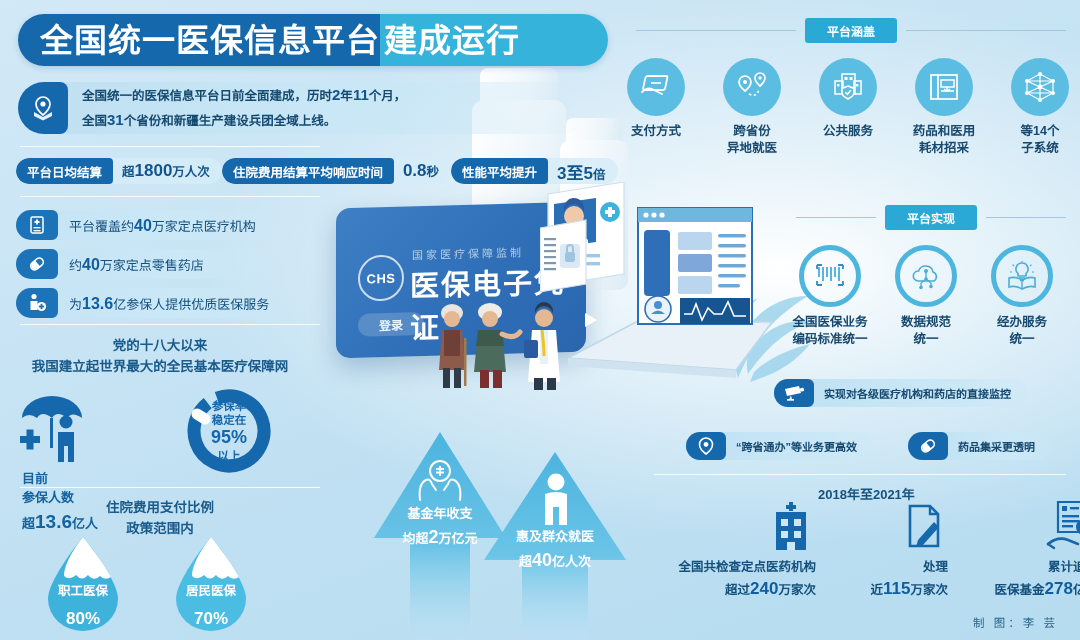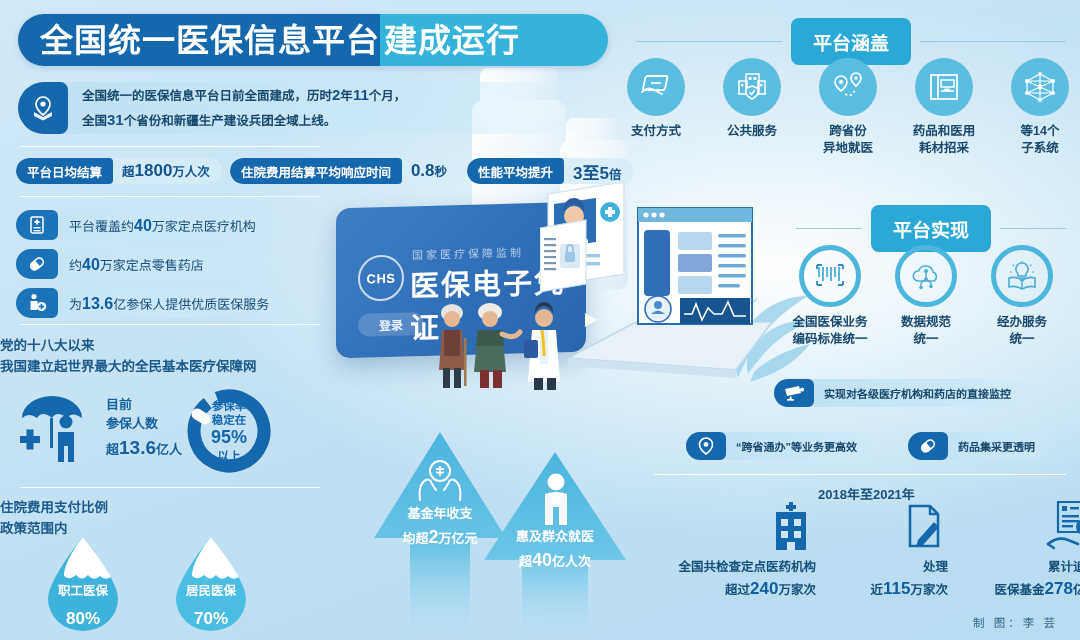--- a/index.html
+++ b/index.html
@@ -40,62 +40,62 @@
   .lead-badge{
     width:50px;height:52px;border-radius:26px 8px 8px 26px;background:#1668ad;
     display:flex;align-items:center;justify-content:center;flex:0 0 auto;
   }
   .lead-txt{margin-left:14px;font-size:12.5px;line-height:1.65;color:#15496f;font-weight:bold;}
   .lead-txt b{font-size:15px;color:#12558d;}
 
   .hr{position:absolute;height:1px;background:rgba(255,255,255,.85);}
 
   
-  .statrow{position:absolute;left:16px;top:158px;display:flex;align-items:center;gap:8px;}
+  .statrow{position:absolute;left:16px;top:158px;display:flex;align-items:center;gap:0;}
   .stat{display:flex;align-items:center;height:26px;border-radius:13px;overflow:hidden;
         background:rgba(214,236,248,.85);}
   .stat .k{background:#1668ad;color:#fff;font-size:12.5px;font-weight:bold;padding:0 11px;height:26px;
            display:flex;align-items:center;border-radius:13px 4px 4px 13px;white-space:nowrap;}
   .stat .v{color:#12558d;font-size:12.5px;font-weight:bold;padding:0 12px 0 9px;white-space:nowrap;}
   .stat .v b{font-size:17px;}
 
   
   .cov{position:absolute;left:16px;}
   .cov-item{display:flex;align-items:center;height:30px;border-radius:15px;
             background:linear-gradient(90deg,#c4e3f4 0%,#cbe8f7 60%,rgba(203,232,247,0) 100%);
             width:275px;margin-bottom:9px;}
   .cov-ico{width:42px;height:30px;border-radius:15px 6px 6px 15px;background:#1d73b7;
            display:flex;align-items:center;justify-content:center;flex:0 0 auto;}
   .cov-tx{margin-left:11px;font-size:13px;font-weight:normal;color:#16507d;white-space:nowrap;}
   .cov-tx b{font-size:16px;color:#0f5fa0;}
 
   
-  .narr{position:absolute;left:0;width:320px;color:#1a5b8c;
+  .narr{position:absolute;left:0;width:320px;text-align:center;color:#1a5b8c;
         font-size:13.5px;font-weight:bold;line-height:1.55;}
 
-  .umb-wrap{position:absolute;left:14px;top:388px;display:flex;align-items:center;}
+  .umb-wrap{position:absolute;left:14px;top:388px;display:flex;align-items:center;flex-direction:column;}
   .umb-tx{margin-left:6px;color:#15629e;font-size:13px;font-weight:bold;line-height:1.45;}
   .umb-tx .big{font-size:19px;}
   .donut{position:absolute;left:183px;top:385px;width:92px;height:92px;}
   .donut-lbl{position:absolute;left:183px;top:385px;width:92px;height:92px;
              display:flex;flex-direction:column;align-items:center;justify-content:center;
              color:#1668ad;font-weight:bold;font-size:11.5px;line-height:1.22;}
   .donut-lbl .pct{font-size:18px;}
 
   
   .drop{position:absolute;width:82px;height:96px;}
   .drop-lbl{position:absolute;width:82px;text-align:center;color:#fff;font-weight:bold;}
   .drop-lbl .n{font-size:17px;display:block;margin-top:10px;}
   .drop-lbl .t{font-size:12.5px;}
 
   
   .sec{position:absolute;display:flex;align-items:center;}
   .sec .line{height:1px;background:#9dc9e3;flex:1;}
-  .sec .cap{background:#2aa9d6;color:#fff;font-size:19px;font-weight:bold;
-            border-radius:8px;padding:10px 22px;margin:0 9px;white-space:nowrap;}
+  .sec .cap{background:#2aa9d6;color:#fff;font-size:12px;font-weight:bold;
+            border-radius:3px;padding:4px 22px;margin:0 9px;white-space:nowrap;}
 
   
   .circles{position:absolute;display:flex;}
   .circ-item{width:96px;text-align:center;}
   .circ{width:58px;height:58px;border-radius:50%;background:#5cbde2;margin:0 auto;
         display:flex;align-items:center;justify-content:center;}
   .circ.ring{background:transparent;border:5px solid #4db6de;width:52px;height:52px;}
   .circ-cap{margin-top:7px;font-size:12.5px;font-weight:bold;color:#17496f;line-height:1.35;}
 
   
@@ -455,51 +455,51 @@
           </svg>
       </div>
       <div class="circ-cap">
         <div>支付方式</div>
           <div></div>
       </div>
     </div>
     <div class="circ-item">
       <div class="circ">
         <svg width="34" height="34" viewBox="0 0 34 34">
+          <path d="M10 6 a6 6 0 0 1 6 6 c0 4-6 9-6 9 s-6-5-6-9 a6 6 0 0 1 6-6Z" fill="none" stroke="#fff" stroke-width="1.7"></path>
+            <circle cx="10" cy="12" r="2" fill="#fff"></circle>
+          <path d="M25 3 a5 5 0 0 1 5 5 c0 3.5-5 8-5 8 s-5-4.5-5-8 a5 5 0 0 1 5-5Z" fill="none" stroke="#fff" stroke-width="1.7"></path>
+            <circle cx="25" cy="8" r="1.7" fill="#fff"></circle>
+          <path d="M14 24 q8 4 10 -5" fill="none" stroke="#fff" stroke-width="1.6" stroke-dasharray="2.4 2.4"></path>
+          </svg>
+      </div>
+      <div class="circ-cap">
+        <div>跨省份</div>
+          <div>异地就医</div>
+      </div>
+    </div>
+    <div class="circ-item">
+      <div class="circ">
+        <svg width="34" height="34" viewBox="0 0 34 34">
           <rect x="11" y="4" width="13" height="20" fill="none" stroke="#fff" stroke-width="1.5"></rect>
           <rect x="4" y="11" width="8" height="13" fill="none" stroke="#fff" stroke-width="1.5"></rect>
           <rect x="23" y="11" width="7" height="13" fill="none" stroke="#fff" stroke-width="1.5"></rect>
           <g fill="#fff">
               <rect x="13.5" y="7" width="3" height="3"></rect>
               <rect x="18.5" y="7" width="3" height="3"></rect>
               <rect x="6" y="14" width="2.4" height="2.4"></rect>
               <rect x="25" y="14" width="2.4" height="2.4"></rect>
             </g>
           <path d="M17 16 l6 2.4 v4.2 c0 3.6-6 6.4-6 6.4 s-6-2.8-6-6.4 v-4.2Z" fill="#5cbde2" stroke="#fff" stroke-width="1.6"></path>
           <path d="M14.4 22.2 l2 2 l3.4-4" fill="none" stroke="#fff" stroke-width="1.6"></path>
           </svg>
       </div>
       <div class="circ-cap">
         <div>公共服务</div>
           <div></div>
-      </div>
-    </div>
-    <div class="circ-item">
-      <div class="circ">
-        <svg width="34" height="34" viewBox="0 0 34 34">
-          <path d="M10 6 a6 6 0 0 1 6 6 c0 4-6 9-6 9 s-6-5-6-9 a6 6 0 0 1 6-6Z" fill="none" stroke="#fff" stroke-width="1.7"></path>
-            <circle cx="10" cy="12" r="2" fill="#fff"></circle>
-          <path d="M25 3 a5 5 0 0 1 5 5 c0 3.5-5 8-5 8 s-5-4.5-5-8 a5 5 0 0 1 5-5Z" fill="none" stroke="#fff" stroke-width="1.7"></path>
-            <circle cx="25" cy="8" r="1.7" fill="#fff"></circle>
-          <path d="M14 24 q8 4 10 -5" fill="none" stroke="#fff" stroke-width="1.6" stroke-dasharray="2.4 2.4"></path>
-          </svg>
-      </div>
-      <div class="circ-cap">
-        <div>跨省份</div>
-          <div>异地就医</div>
       </div>
     </div>
     <div class="circ-item">
       <div class="circ">
         <svg width="34" height="34" viewBox="0 0 34 34">
           <rect x="4" y="5" width="26" height="24" fill="none" stroke="#fff" stroke-width="1.7"></rect>
           <path d="M11 5 v24" stroke="#fff" stroke-width="1.7"></path>
           <rect x="14" y="10" width="13" height="7" fill="none" stroke="#fff" stroke-width="1.5"></rect>
           <path d="M14 21 h13" stroke="#fff" stroke-width="1.6"></path>
           <path d="M20 17 v4 M17 19 l3 2 l3-2" fill="none" stroke="#fff" stroke-width="1.4"></path>

